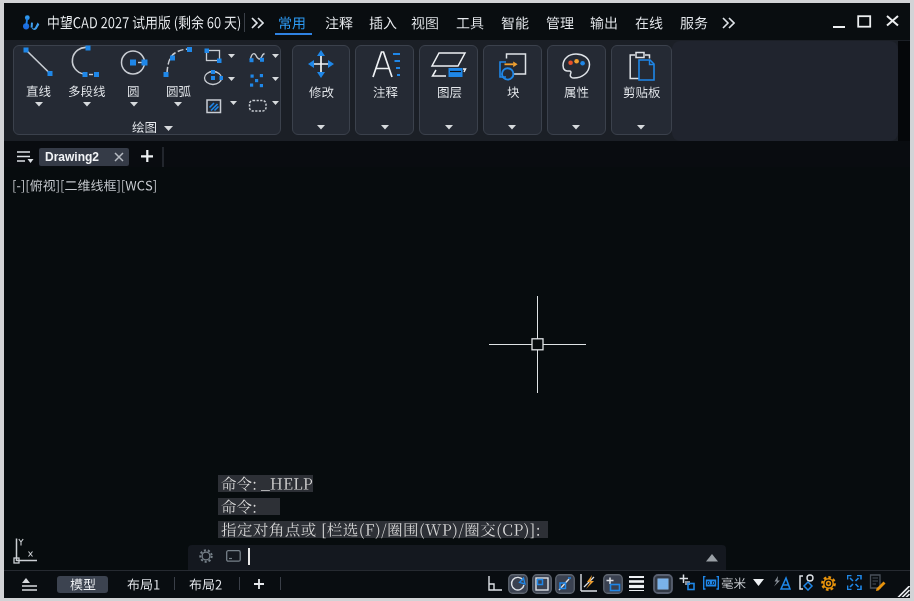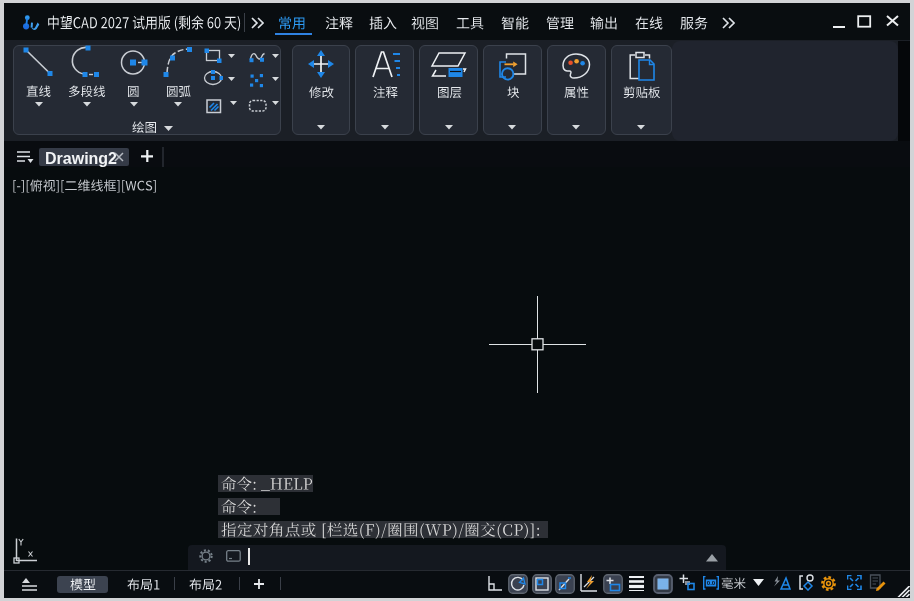--- a/index.html
+++ b/index.html
@@ -249,21 +249,21 @@
 <rect x="8" y="1.5" width="8" height="5" stroke="#dfe3e8" stroke-width="1.5" fill="none"></rect>
 <path d="M11 9 L22 9 L26 13 L26 29 L11 29 Z" stroke="#1f87e8" stroke-width="1.6" fill="none"></path>
 <path d="M21.5 9 L21.5 13.5 L26 13.5" stroke="#1f87e8" stroke-width="1.4" fill="none"></path>
   </svg>
 <div class="abs" style="left:4px;top:140.5px;width:906px;height:26.5px;background:#090c10"></div>
 <svg class="abs" style="left:17px;top:150.5px" width="17" height="12" viewBox="0 0 17 12">
     <path d="M0 1 L13 1 M0 5.5 L13 5.5 M0 10 L8 10" stroke="#dde1e6" stroke-width="1.7"></path>
     <path d="M10.5 8 L16.5 8 L13.5 12 Z" fill="#dde1e6"></path>
   </svg>
 <div class="abs" style="left:39px;top:147.5px;width:90px;height:18.5px;background:#353b47;border-radius:2px"></div>
-<div class="abs" style="left:45px;top:149.5px;width:70px;color:#f2f4f6;font-weight:bold;font-size:16px;font-family:'Liberation Sans',sans-serif">Drawing2</div>
+<div class="abs" style="left:45px;top:149.5px;width:70px;color:#f2f4f6;font-weight:bold;font-size:12px;font-family:'Liberation Sans',sans-serif">Drawing2</div>
 <svg class="abs" style="left:113.5px;top:151.5px" width="10" height="10" viewBox="0 0 10 10">
     <path d="M1 1 L9 9 M9 1 L1 9" stroke="#b6bbc2" stroke-width="1.5"></path>
   </svg>
 <svg class="abs" style="left:140.7px;top:149.9px" width="12.6" height="12.6" viewBox="0 0 12.6 12.6">
     <path d="M6.3 0 L6.3 12.6 M0 6.3 L12.6 6.3" stroke="#eef1f3" stroke-width="2.2"></path>
   </svg>
 <div class="abs" style="left:161.7px;top:147px;width:2.5px;height:19.5px;background:#22262d"></div>
 <div class="abs" style="left:4px;top:167px;width:906px;height:403px;background:#070c0e"></div>
 <svg style="position:absolute;left:11.5px;top:178.8px;overflow:visible" width="147" height="16" viewBox="0 -11.4 147 16">
     <path d="M1.4 2.2H4.0V1.5H2.3V-9.6H4.0V-10.3H1.4Z M5.0 -3.2H8.3V-4.1H5.0Z M9.3 2.2H11.9V-10.3H9.3V-9.6H11.0V1.5H9.3Z M14.7 2.2H17.3V1.5H15.6V-9.6H17.3V-10.3H14.7Z M25.6 -4.4C26.1 -3.6 26.6 -2.4 26.9 -1.7L27.6 -2.1C27.3 -2.8 26.8 -3.9 26.3 -4.8ZM25.1 -10.8C25.3 -10.4 25.5 -10.0 25.6 -9.6H21.7V-5.3C21.7 -3.6 21.7 -1.2 20.9 0.5C21.1 0.6 21.5 0.8 21.7 1.0C22.5 -0.8 22.6 -3.5 22.6 -5.3V-8.7H30.1V-9.6H26.6C26.4 -10.0 26.2 -10.6 25.9 -11.0ZM28.1 -8.3V-6.5H25.4V-5.6H28.1V-0.1C28.1 0.1 28.0 0.2 27.9 0.2C27.7 0.2 27.2 0.2 26.6 0.2C26.7 0.4 26.8 0.8 26.8 1.0C27.7 1.0 28.2 1.0 28.5 0.8C28.8 0.7 28.9 0.4 28.9 -0.1V-5.6H30.1V-6.5H28.9V-8.3ZM24.6 -8.4C24.3 -7.1 23.7 -5.3 22.8 -4.3C23.0 -4.1 23.1 -3.7 23.2 -3.5C23.5 -3.8 23.7 -4.2 23.9 -4.5V1.0H24.8V-6.3C25.0 -6.9 25.2 -7.6 25.4 -8.2ZM20.6 -10.9C20.0 -8.9 19.1 -6.9 18.1 -5.5C18.3 -5.3 18.5 -4.8 18.6 -4.6C19.0 -5.0 19.3 -5.5 19.6 -6.1V1.0H20.5V-7.9C20.9 -8.8 21.2 -9.7 21.5 -10.6Z M36.5 -10.3V-3.4H37.5V-9.4H41.5V-3.4H42.5V-10.3ZM32.7 -10.5C33.2 -9.9 33.7 -9.2 33.9 -8.7L34.7 -9.3C34.5 -9.7 33.9 -10.4 33.4 -10.9ZM39.0 -8.4V-5.9C39.0 -3.9 38.6 -1.4 35.3 0.3C35.5 0.5 35.8 0.8 35.9 1.1C37.9 0.0 38.9 -1.4 39.4 -2.8V-0.3C39.4 0.6 39.8 0.8 40.7 0.8H41.8C43.0 0.8 43.1 0.3 43.2 -1.7C43.0 -1.8 42.7 -1.9 42.4 -2.1C42.4 -0.2 42.3 0.1 41.8 0.1H40.8C40.4 0.1 40.3 0.0 40.3 -0.4V-3.6H39.7C39.9 -4.4 39.9 -5.2 39.9 -5.9V-8.4ZM31.5 -8.7V-7.8H34.7C33.9 -6.1 32.5 -4.5 31.2 -3.6C31.3 -3.4 31.6 -2.9 31.7 -2.7C32.2 -3.0 32.7 -3.5 33.2 -4.0V1.0H34.1V-4.6C34.5 -4.0 35.1 -3.2 35.4 -2.8L36.0 -3.6C35.7 -3.9 34.8 -5.0 34.3 -5.5C35.0 -6.4 35.5 -7.4 35.9 -8.4L35.3 -8.7L35.2 -8.7Z M44.1 2.2H46.7V-10.3H44.1V-9.6H45.8V1.5H44.1Z M49.5 2.2H52.0V1.5H50.3V-9.6H52.0V-10.3H49.5Z M54.3 -9.1V-8.0H63.7V-9.1ZM53.2 -1.4V-0.3H64.8V-1.4Z M66.1 -0.7 66.2 0.2C67.4 -0.1 69.0 -0.5 70.6 -0.9L70.5 -1.7C68.8 -1.3 67.2 -0.9 66.1 -0.7ZM74.1 -10.5C74.4 -9.9 74.8 -9.2 74.9 -8.6L75.8 -9.0C75.6 -9.5 75.3 -10.3 74.9 -10.9ZM66.3 -5.5C66.5 -5.6 66.8 -5.7 68.4 -5.9C67.8 -5.0 67.3 -4.4 67.1 -4.1C66.7 -3.6 66.4 -3.3 66.1 -3.2C66.2 -3.0 66.3 -2.6 66.4 -2.4C66.6 -2.5 67.1 -2.7 70.2 -3.3C70.2 -3.5 70.2 -3.8 70.3 -4.1L67.7 -3.6C68.7 -4.8 69.7 -6.3 70.5 -7.7L69.8 -8.2C69.5 -7.7 69.2 -7.2 68.9 -6.7L67.2 -6.5C68.0 -7.7 68.7 -9.1 69.3 -10.5L68.4 -10.9C67.9 -9.3 67.0 -7.6 66.7 -7.2C66.4 -6.8 66.2 -6.4 66.0 -6.4C66.1 -6.1 66.2 -5.7 66.3 -5.5ZM74.5 -5.1V-3.5H72.4V-5.1ZM72.6 -10.9C72.1 -9.3 71.2 -7.5 70.2 -6.3C70.3 -6.0 70.6 -5.6 70.7 -5.4C71.0 -5.7 71.3 -6.1 71.5 -6.5V1.1H72.4V0.1H77.9V-0.8H75.5V-2.6H77.4V-3.5H75.5V-5.1H77.4V-6.0H75.5V-7.7H77.7V-8.6H72.7C73.0 -9.2 73.3 -9.9 73.5 -10.6ZM74.5 -6.0H72.4V-7.7H74.5ZM74.5 -2.6V-0.8H72.4V-2.6Z M79.2 -0.7 79.4 0.2C80.6 -0.1 82.1 -0.6 83.7 -1.0L83.5 -1.9C81.9 -1.4 80.3 -1.0 79.2 -0.7ZM87.6 -10.1C88.3 -9.8 89.1 -9.3 89.5 -9.0L90.1 -9.6C89.7 -9.9 88.8 -10.4 88.2 -10.7ZM79.4 -5.5C79.6 -5.6 79.9 -5.7 81.5 -5.9C80.9 -5.0 80.4 -4.4 80.2 -4.1C79.8 -3.6 79.5 -3.3 79.2 -3.3C79.3 -3.0 79.4 -2.6 79.5 -2.4C79.8 -2.5 80.2 -2.7 83.5 -3.3C83.4 -3.5 83.4 -3.9 83.5 -4.1L80.9 -3.7C81.9 -4.8 82.9 -6.3 83.7 -7.7L82.9 -8.2C82.6 -7.7 82.3 -7.2 82.1 -6.7L80.4 -6.6C81.2 -7.7 81.9 -9.1 82.5 -10.5L81.6 -10.9C81.1 -9.3 80.1 -7.7 79.8 -7.2C79.5 -6.8 79.3 -6.5 79.1 -6.4C79.2 -6.2 79.4 -5.7 79.4 -5.5ZM90.0 -4.5C89.5 -3.7 88.8 -3.0 87.9 -2.3C87.7 -3.0 87.6 -3.8 87.4 -4.8L90.7 -5.4L90.6 -6.3L87.3 -5.6C87.2 -6.2 87.2 -6.8 87.1 -7.4L90.4 -7.9L90.2 -8.7L87.1 -8.2C87.0 -9.1 87.0 -10.0 87.0 -10.9H86.1C86.1 -10.0 86.1 -9.0 86.2 -8.1L84.1 -7.8L84.3 -6.9L86.2 -7.2C86.3 -6.6 86.3 -6.0 86.4 -5.5L83.8 -5.0L84.0 -4.1L86.5 -4.6C86.7 -3.5 86.9 -2.5 87.1 -1.7C86.0 -1.0 84.8 -0.4 83.4 0.0C83.7 0.2 83.9 0.6 84.0 0.8C85.3 0.4 86.4 -0.2 87.5 -0.9C88.0 0.3 88.7 1.0 89.6 1.0C90.5 1.0 90.8 0.6 91.0 -0.9C90.8 -1.0 90.5 -1.2 90.3 -1.4C90.2 -0.2 90.1 0.1 89.7 0.1C89.2 0.1 88.7 -0.5 88.3 -1.4C89.3 -2.2 90.2 -3.1 90.8 -4.1Z M103.8 -10.2H96.6V0.4H104.0V-0.5H97.6V-9.3H103.8ZM98.0 -2.6V-1.7H103.6V-2.6H101.2V-4.6H103.2V-5.5H101.2V-7.3H103.5V-8.1H98.1V-7.3H100.2V-5.5H98.4V-4.6H100.2V-2.6ZM94.0 -10.9V-8.2H92.0V-7.3H93.9C93.5 -5.6 92.7 -3.6 91.8 -2.6C92.0 -2.4 92.2 -2.0 92.3 -1.7C92.9 -2.5 93.5 -3.8 94.0 -5.2V1.0H94.8V-5.8C95.3 -5.2 95.8 -4.4 96.0 -4.1L96.5 -4.9C96.3 -5.2 95.3 -6.4 94.8 -6.9V-7.3H96.3V-8.2H94.8V-10.9Z M104.9 2.2H107.5V-10.3H104.9V-9.6H106.6V1.5H104.9Z M110.3 2.2H112.8V1.5H111.1V-9.6H112.8V-10.3H110.3Z M115.6 0.0H117.1L118.5 -5.7C118.6 -6.5 118.8 -7.2 119.0 -7.9H119.0C119.2 -7.2 119.3 -6.5 119.5 -5.7L120.9 0.0H122.4L124.3 -9.5H123.2L122.2 -4.3C122.0 -3.3 121.8 -2.3 121.6 -1.2H121.6C121.3 -2.3 121.1 -3.3 120.9 -4.3L119.6 -9.5H118.5L117.1 -4.3C116.9 -3.3 116.7 -2.3 116.5 -1.2H116.4C116.2 -2.3 116.0 -3.3 115.8 -4.3L114.8 -9.5H113.6Z M129.6 0.2C130.8 0.2 131.8 -0.3 132.5 -1.2L131.8 -2.0C131.2 -1.3 130.5 -0.9 129.6 -0.9C127.8 -0.9 126.7 -2.4 126.7 -4.8C126.7 -7.2 127.9 -8.6 129.7 -8.6C130.5 -8.6 131.1 -8.3 131.6 -7.7L132.3 -8.5C131.7 -9.1 130.8 -9.7 129.7 -9.7C127.2 -9.7 125.4 -7.8 125.4 -4.8C125.4 -1.7 127.2 0.2 129.6 0.2Z M136.9 0.2C138.9 0.2 140.2 -1.0 140.2 -2.5C140.2 -4.0 139.3 -4.6 138.2 -5.1L136.9 -5.7C136.1 -6.0 135.3 -6.3 135.3 -7.3C135.3 -8.1 136.0 -8.6 137.0 -8.6C137.9 -8.6 138.6 -8.3 139.2 -7.8L139.8 -8.5C139.2 -9.2 138.2 -9.7 137.0 -9.7C135.3 -9.7 134.0 -8.6 134.0 -7.2C134.0 -5.8 135.1 -5.1 136.0 -4.7L137.3 -4.1C138.3 -3.7 138.9 -3.4 138.9 -2.4C138.9 -1.5 138.2 -0.9 136.9 -0.9C136.0 -0.9 135.0 -1.4 134.3 -2.1L133.6 -1.2C134.4 -0.4 135.6 0.2 136.9 0.2Z M141.2 2.2H143.8V-10.3H141.2V-9.6H142.9V1.5H141.2Z" fill="#c9ccd1"></path>

